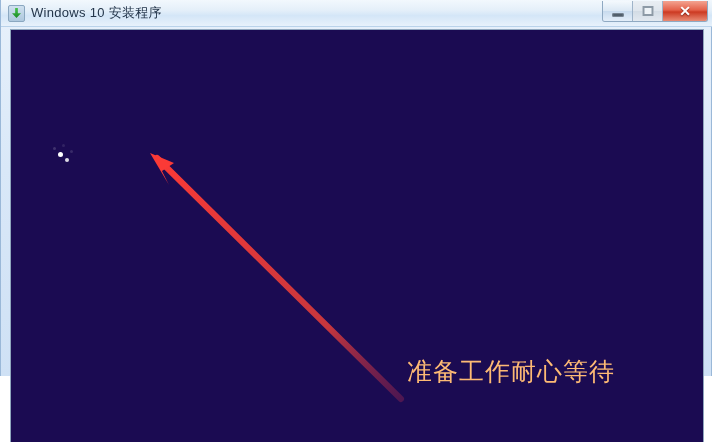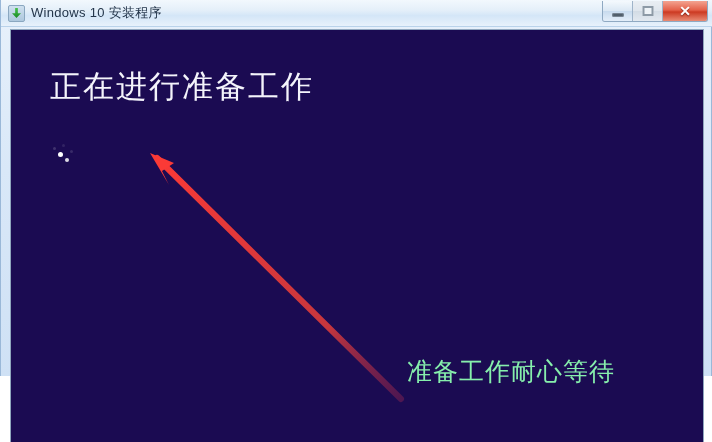--- a/index.html
+++ b/index.html
@@ -183,21 +183,21 @@
     width: 694px;
     height: 413px;
     pointer-events: none;
   }
 
   #annotation-text {
     position: absolute;
     left: 396px;
     top: 325px;
     font-size: 25px;
-    color: #86efac;
+    color: #fdba74;
     letter-spacing: 1px;
     white-space: nowrap;
     font-family: "DejaVu Sans", sans-serif;
   }
 </style>
 </head>
 <body>
 
 <div id="app-window">
 
@@ -215,21 +215,20 @@
         <div class="mark"></div>
       </div>
       <div class="winbtn" id="btn-close">
         <div class="mark">✕</div>
       </div>
     </div>
   </div>
 
   <div id="setup-screen">
 
-    <div id="setup-heading">正在进行准备工作</div>
 
     <div id="spinner">
       <div class="dot d1"></div>
       <div class="dot d2"></div>
       <div class="dot d3"></div>
       <div class="dot d4"></div>
       <div class="dot d5"></div>
     </div>
 
     <svg id="annotation-arrow" viewBox="0 0 694 413">

